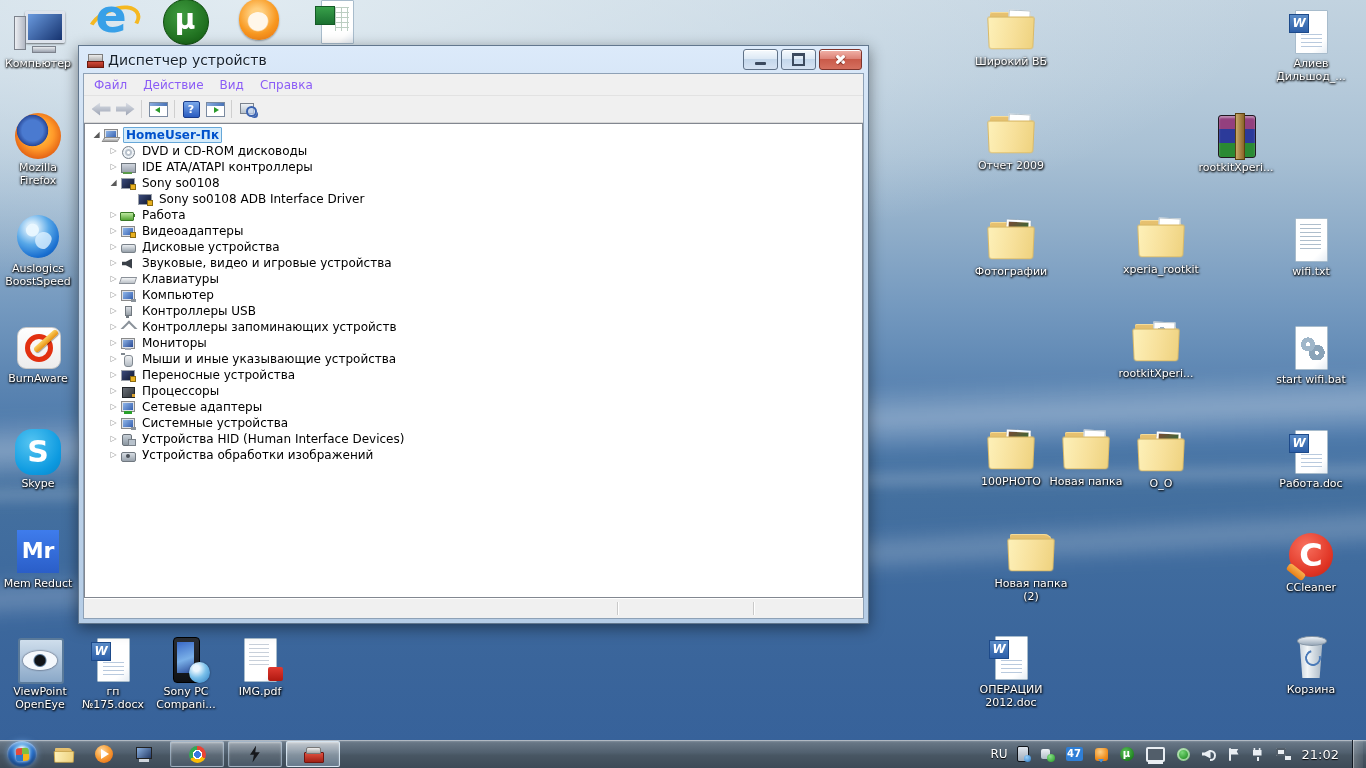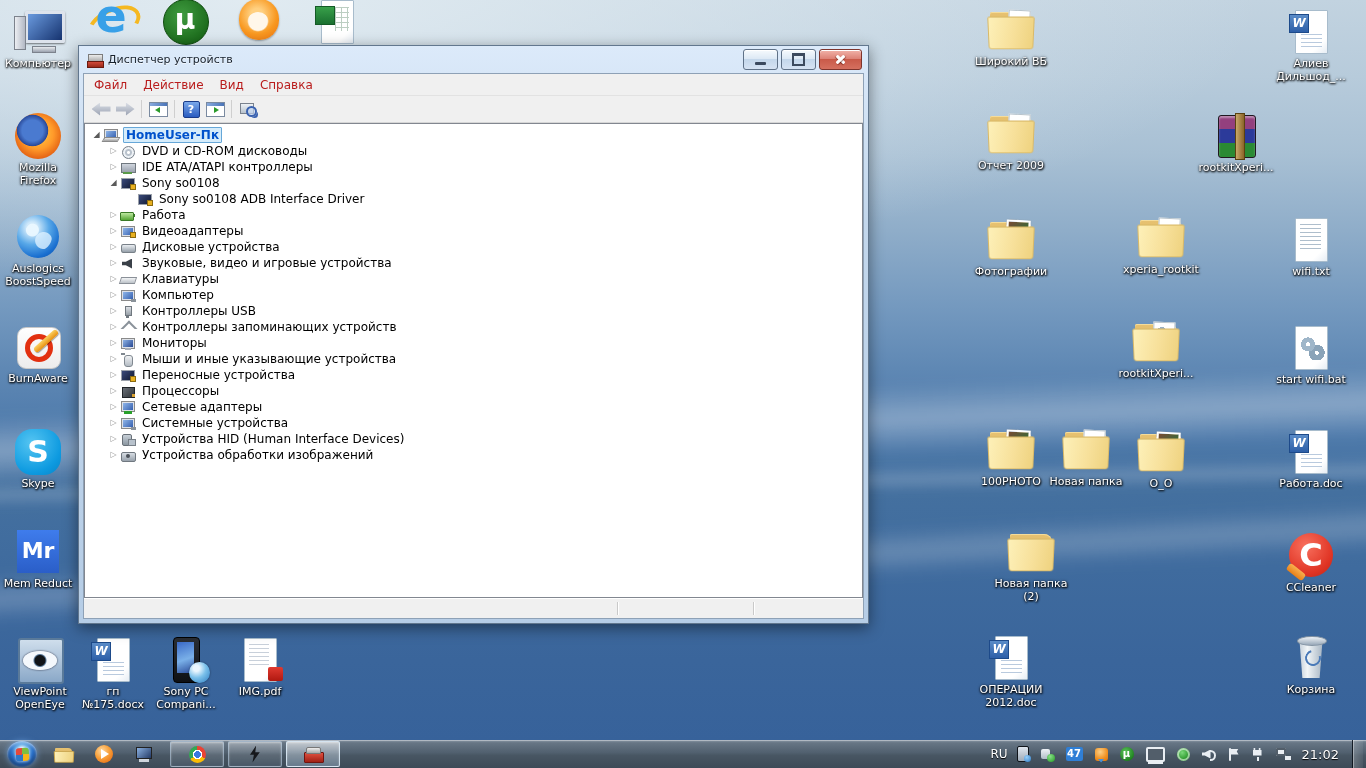--- a/index.html
+++ b/index.html
@@ -150,39 +150,39 @@
   
   .win{position:absolute;left:78px;top:45px;width:789px;height:577px;z-index:5;
     background:linear-gradient(180deg,#dceafa,#c3d7ec 30%,#b6cde6);
     border:1px solid #62778e;box-shadow:0 4px 14px rgba(0,0,0,.45);}
   .titlebar{height:27px;display:flex;align-items:center;padding:0 6px;}
   .title-icon{width:16px;height:14px;position:relative;margin:0 5px 0 2px;flex:none;}
   .title-icon::before{content:"";position:absolute;left:1px;top:1px;width:13px;height:6px;
     background:linear-gradient(#ececec,#aeaeae);border:1px solid #7c7c7c;}
   .title-icon::after{content:"";position:absolute;left:0;top:8px;width:15px;height:5px;
     background:linear-gradient(#d24a3a,#9a2a1a);border:1px solid #6a1a10;}
-  .title{font-size:11px;color:#16202c;text-shadow:0 1px 0 rgba(255,255,255,.7);flex:1;}
+  .title{font-size:14px;color:#16202c;text-shadow:0 1px 0 rgba(255,255,255,.7);flex:1;}
   .winbtns{display:flex;}
   .wbtn{width:33px;height:19px;margin-left:3px;border:1px solid #5f7187;border-radius:3px;
     background:linear-gradient(180deg,#f6fafd,#dde9f5 45%,#c4d7eb 50%,#d6e3f3);
     display:flex;align-items:center;justify-content:center;box-shadow:inset 0 1px 0 #fff;}
   .wbtn.close{width:41px;border-color:#7e342c;
     background:linear-gradient(180deg,#f2b4aa,#dd8377 45%,#c95a49 50%,#d5705f);}
   .g-min{width:11px;height:3px;background:#3c4a5e;margin-top:7px;border-radius:1px;}
   .g-max{width:9px;height:8px;border:2px solid #3c4a5e;border-top-width:3px;background:transparent;}
   .g-close{position:relative;width:13px;height:11px;}
   .g-close::before,.g-close::after{content:"";position:absolute;left:1px;top:4px;width:11px;height:3px;
     background:#fff;border-radius:1px;box-shadow:0 1px 1px rgba(90,20,10,.6);}
   .g-close::before{transform:rotate(45deg);}
   .g-close::after{transform:rotate(-45deg);}
 
   .client{position:absolute;left:4px;right:4px;top:27px;bottom:4px;background:#f0f0f0;
     border:1px solid #8ea1b6;display:flex;flex-direction:column;}
   .menubar{height:21px;display:flex;align-items:center;padding-left:2px;background:#f0f0f0;border-bottom:1px solid #e2e2e2;}
-  .menu-item{padding:3px 8px;color:#b91c1c;}
+  .menu-item{padding:3px 8px;color:#8b5cf6;}
   .toolbar{height:26px;display:flex;align-items:center;padding-left:5px;background:#f0f0f0;border-bottom:1px solid #d6d6d6;}
   .tbtn{min-width:24px;height:23px;display:flex;align-items:center;justify-content:center;border-radius:2px;}
   .tb-sep{width:1px;height:18px;background:#cfcfcf;margin:0 4px;}
   .nav-back,.nav-forward{width:19px;height:13px;background:linear-gradient(180deg,#d9dde5,#99a1b1);
     filter:drop-shadow(0 1px 0 rgba(255,255,255,.8));}
   .nav-back{clip-path:polygon(0 50%,45% 0,45% 30%,100% 30%,100% 70%,45% 70%,45% 100%);}
   .nav-forward{clip-path:polygon(100% 50%,55% 0,55% 30%,0 30%,0 70%,55% 70%,55% 100%);}
   .ico-console-left,.ico-console-right{width:17px;height:13px;background:#fff;border:1px solid #7a8aa0;position:relative;}
   .ico-console-left::before,.ico-console-right::before{content:"";position:absolute;left:0;top:0;right:0;height:3px;
     background:linear-gradient(90deg,#88aadd,#4a74b8);}

